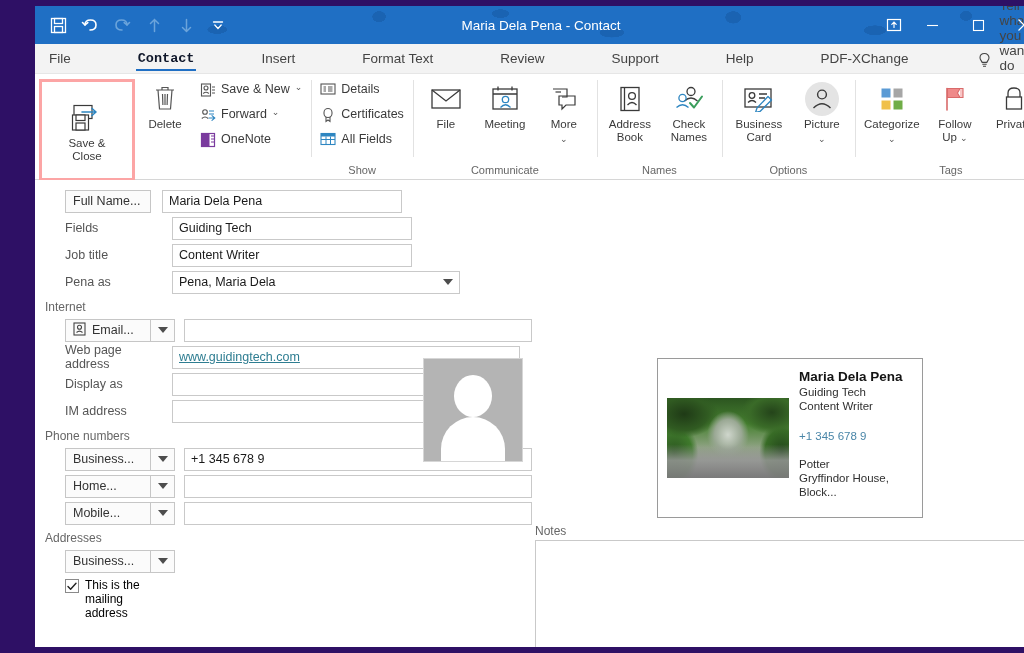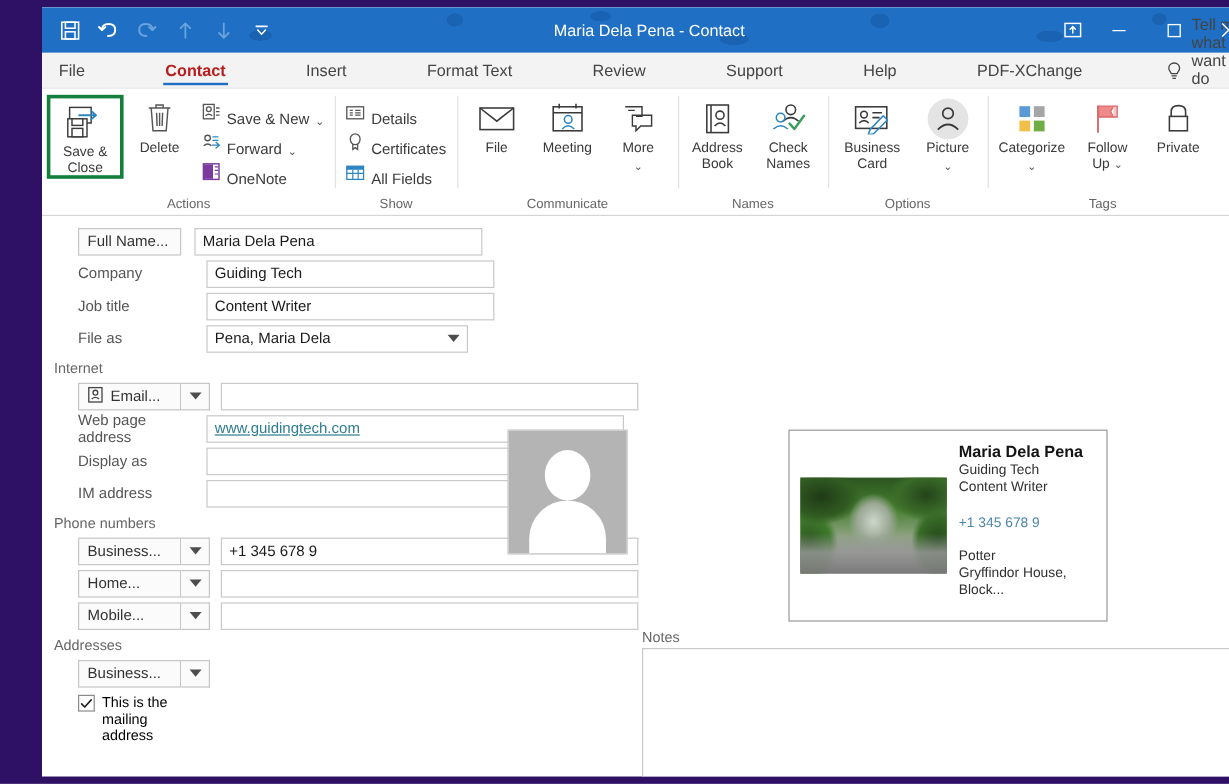--- a/index.html
+++ b/index.html
@@ -63,21 +63,21 @@
   .tabstrip {
     height: 30px; background: #f3f3f3; flex: none;
     display: flex; align-items: stretch; position: relative;
     border-bottom: 1px solid #e6e6e6;
     gap: 39px;
   }
   .tab {
     padding: 0 14px; display: flex; align-items: center;
     font-size: 13.5px; color: #444; position: relative; white-space: nowrap;
   }
-  .tab.active { color: #b91c1c; font-weight: bold; }
+  .tab.active { color: #0f172a; font-weight: bold; font-family: Liberation Mono, monospace; }
   .tab.active::after {
     content: ""; position: absolute; left: 12px; right: 12px; bottom: 2px;
     height: 2.5px; background: #1f6fc4;
   }
   .tellme { display: flex; align-items: flex-end; gap: 7px; padding-left: 16px; }
   .tellme-text { font-size: 13.5px; color: #444; }
 
   
   .ribbon {
     height: 106px; background: #ffffff; flex: none;
@@ -100,23 +100,23 @@
   .bigbtn .ic { height: 32px; display: flex; align-items: center; justify-content: center; }
   .bigbtn .lbl {
     font-size: 11.5px; color: #3a3a3a; text-align: center; line-height: 12.5px;
   }
   .bigbtn.wide { width: 66px; justify-content: space-between; }
   .bigbtn.sel { background: #cfcfcf; }
   .bigbtn.hov .ic-circle {
     width: 34px; height: 34px; border-radius: 50%; background: #e4e4e4;
     display: flex; align-items: center; justify-content: center;
   }
-  .save-close-wrap { border: 3px solid #15803d; padding: 0; }
+  .save-close-wrap { border: 3px solid #fca5a5; padding: 16px; }
   .smallcol { display: flex; flex-direction: column; gap: 1px; padding-top: 3px; }
-  .smallbtn { display: flex; align-items: flex-end; gap: 5px; height: 24px; padding: 0 5px; }
+  .smallbtn { display: flex; align-items: flex-start; gap: 5px; height: 24px; padding: 0 5px; }
   .smallbtn .lbl { font-size: 12.5px; color: #3a3a3a; white-space: nowrap; }
   .chev { font-size: 9px; color: #555; }
   .ribbon-collapse {
     position: absolute; right: 6px; bottom: 2px; font-size: 11px; color: #555;
   }
 
   
   .formarea {
     flex: 1; background: #ffffff; position: relative;
     padding: 8px 10px 0 8px; overflow: hidden;
@@ -540,32 +540,32 @@
   </div>
 
   <div class="formarea">
 
     <div class="row">
       <div class="btnlabel">Full Name...</div>
       <div class="fieldbox" style="width:240px; margin-left:11px;">Maria Dela Pena</div>
     </div>
 
     <div class="row">
-      <div class="lblbox">Company</div>
+      <div class="lblbox">Fields</div>
       <div class="fieldbox" style="width:240px; margin-left:21px;">Guiding Tech</div>
     </div>
 
     <div class="row">
       <div class="lblbox">Job title</div>
       <div class="fieldbox" style="width:240px; margin-left:21px;">Content Writer</div>
     </div>
 
     <div class="row">
-      <div class="lblbox">File as</div>
-      <div class="fieldbox" style="width:218px; margin-left:21px; justify-content:space-between;">
+      <div class="lblbox">Pena as</div>
+      <div class="fieldbox" style="width:288px; margin-left:21px; justify-content:space-between;">
         <span>Pena, Maria Dela</span>
         <span class="combo-arrow"></span>
       </div>
     </div>
 
     <div class="sectlabel">Internet</div>
 
     <div class="row">
       <div class="btnlabel" style="width:86px; gap:6px;">
         <span>

